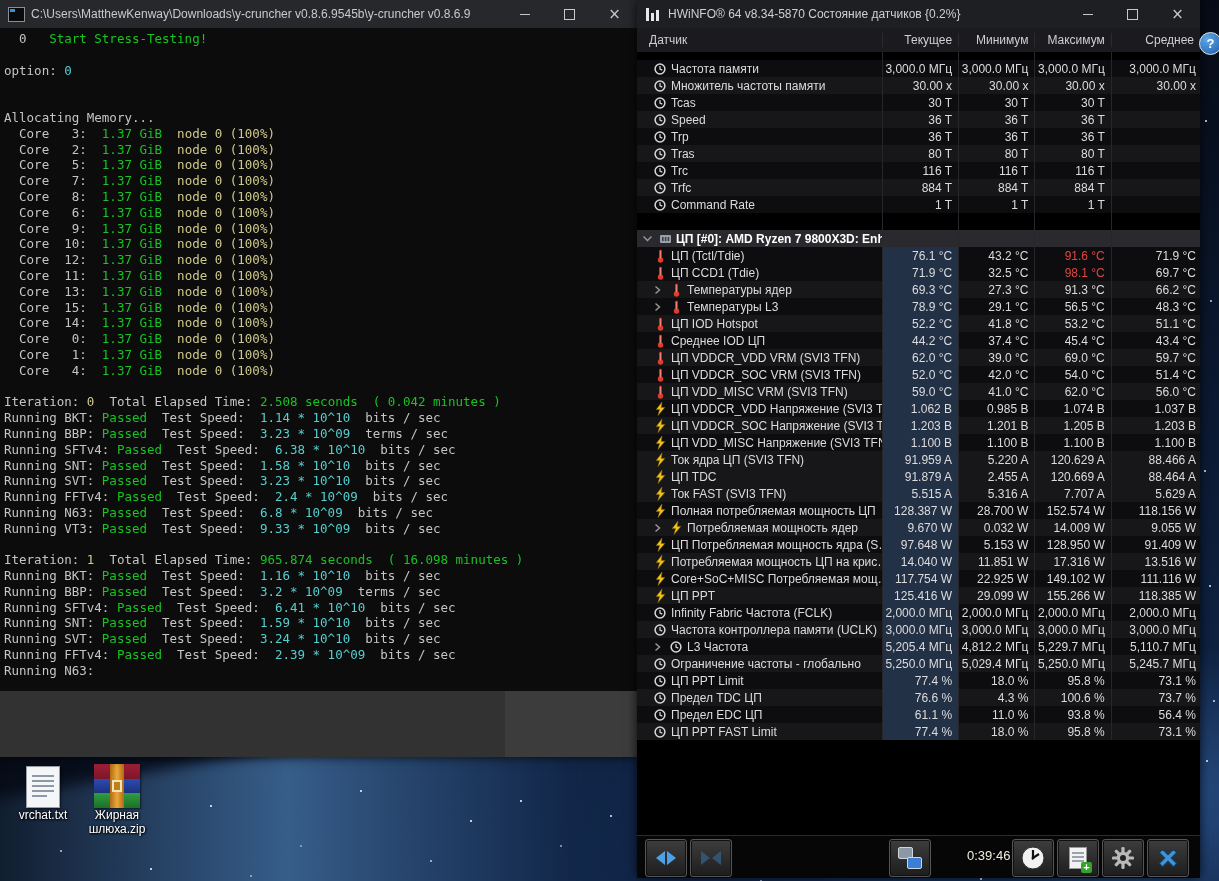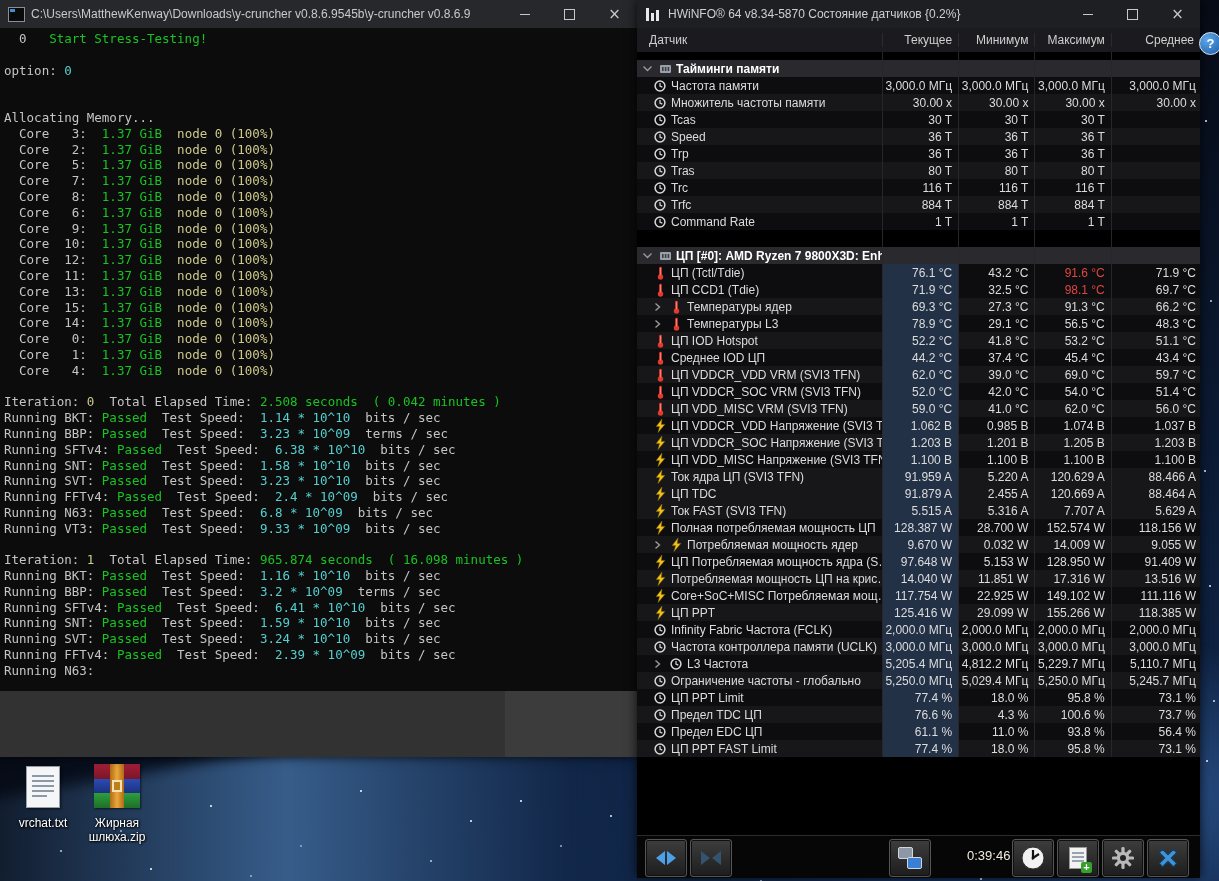--- a/index.html
+++ b/index.html
@@ -18,21 +18,21 @@
     background:radial-gradient(ellipse at 60% 60%, rgba(90,160,255,.35), rgba(0,0,0,0) 70%);filter:blur(4px);}
   .stars{position:absolute;width:2px;height:2px;background:transparent;border-radius:50%;
     box-shadow: 40px 790px #cfe2ff, 120px 830px #9db8e0, 210px 805px #ffffff, 300px 845px #8fb0dd,
     360px 790px #ffffff, 430px 860px #b9d0f0, 520px 800px #ffffff, 560px 845px #93aed6,
     610px 815px #e6efff, 700px 860px #ffffff, 760px 880px #aac4ea, 980px 878px #ffffff,
     1205px 120px #ffffff, 1210px 300px #b9d0f0, 1204px 470px #ffffff, 1209px 585px #e8f1ff,
     1213px 700px #cfe2ff, 1206px 760px #ffffff, 150px 868px #ffffff, 250px 875px #9db8e0,
     470px 820px #ffffff, 60px 850px #b9d0f0, 660px 835px #8fb0dd;}
   
   .dicon{position:absolute;width:86px;text-align:center;cursor:pointer;}
-  .dicon .lbl{color:#fff;font-size:12px;line-height:14px;margin-top:8px;
+  .dicon .lbl{color:#fff;font-size:12px;line-height:14px;margin-top:0;
     text-shadow:1px 1px 2px #000,0 0 3px #000;}
   .doc-icon{width:32px;height:40px;margin:0 auto;background:#f5f6f7;border:1px solid #9aa0a6;
     position:relative;box-shadow:1px 1px 2px rgba(0,0,0,.6);}
   .doc-icon i{position:absolute;left:5px;right:5px;height:2px;background:#8d99a6;}
   .doc-icon i:nth-child(1){top:8px}.doc-icon i:nth-child(2){top:13px}
   .doc-icon i:nth-child(3){top:18px}.doc-icon i:nth-child(4){top:23px}
   .doc-icon i:nth-child(5){top:28px;right:12px}
   .rar-icon{width:46px;height:44px;margin:0 auto;position:relative;box-shadow:1px 1px 2px rgba(0,0,0,.6);}
   .rar-icon .b1{position:absolute;left:0;right:0;top:0;height:15px;background:linear-gradient(180deg,#a32039,#7c1527);}
   .rar-icon .b2{position:absolute;left:0;right:0;top:15px;height:14px;background:linear-gradient(180deg,#2b4bb4,#1c3280);}
@@ -197,42 +197,20 @@
     <span class="c c-avg">Среднее</span>
   </div>
   <div id="rows">
       <div class="s-row spacer" style="height: 8px;">
         <span class="cell lab" style="height:8px"></span>
         <span class="cell num" style="height:8px"></span>
         <span class="cell num" style="height:8px"></span>
         <span class="cell num" style="height:8px"></span>
         <span class="cell avg" style="height:8px"></span>
       </div>
-      <div class="s-row sect">
-        <span class="cell lab">
-          <span class="chev">
-            <svg width="11" height="9" viewBox="0 0 11 9">
-              <path d="M1.5 2.5 L5.5 6.5 L9.5 2.5" stroke="#9a9a9a" stroke-width="1.4" fill="none"></path>
-            </svg>
-          </span>
-          <span class="icn">
-            <svg width="13" height="12" viewBox="0 0 13 12">
-              <rect x="1" y="2" width="11" height="8" rx="1" fill="#9aa0a8"></rect>
-              <rect x="3" y="4" width="1.6" height="4" fill="#3a3f46"></rect>
-              <rect x="5.8" y="4" width="1.6" height="4" fill="#3a3f46"></rect>
-              <rect x="8.6" y="4" width="1.6" height="4" fill="#3a3f46"></rect>
-            </svg>
-          </span>
-          <span>Тайминги памяти</span>
-        </span>
-        <span class="cell num"></span>
-        <span class="cell num"></span>
-        <span class="cell num"></span>
-        <span class="cell avg"></span>
-      </div>
       <div class="s-row">
         <span class="cell lab">
           <span class="icn">
             <svg width="12" height="12" viewBox="0 0 12 12">
               <circle cx="6" cy="6" r="4.9" fill="none" stroke="#d8d8d8" stroke-width="1.5"></circle>
               <path d="M6 3.1 L6 6 L8.3 7.1" stroke="#d8d8d8" stroke-width="1.2" fill="none"></path>
             </svg>
           </span>
           <span>Частота памяти</span>
         </span>

